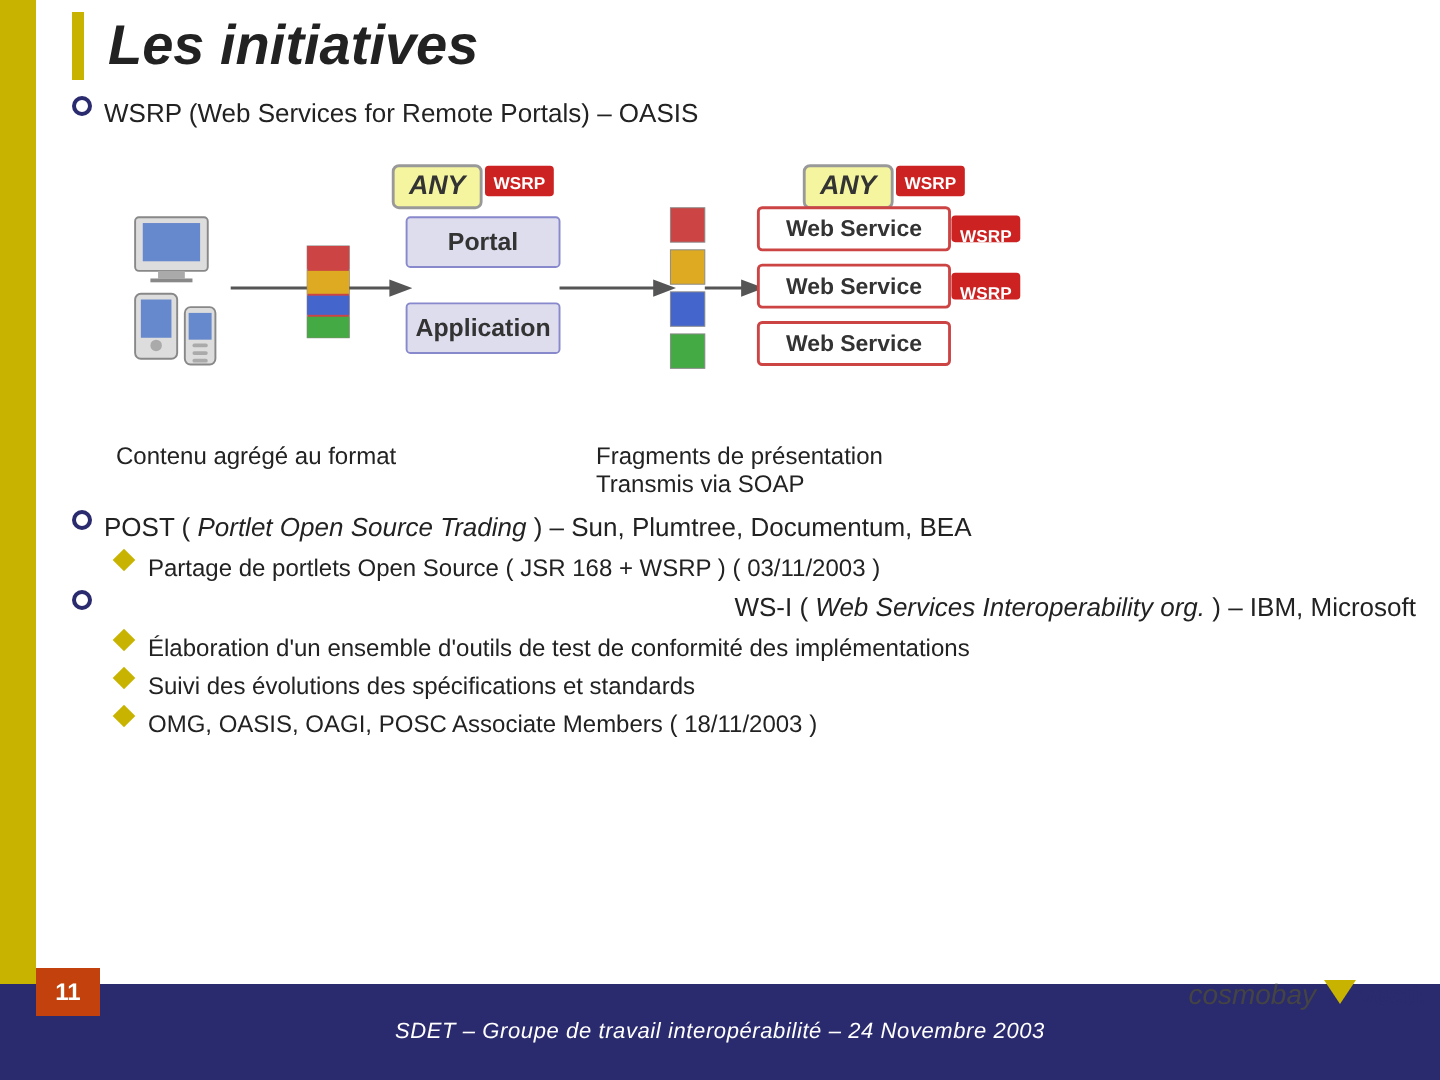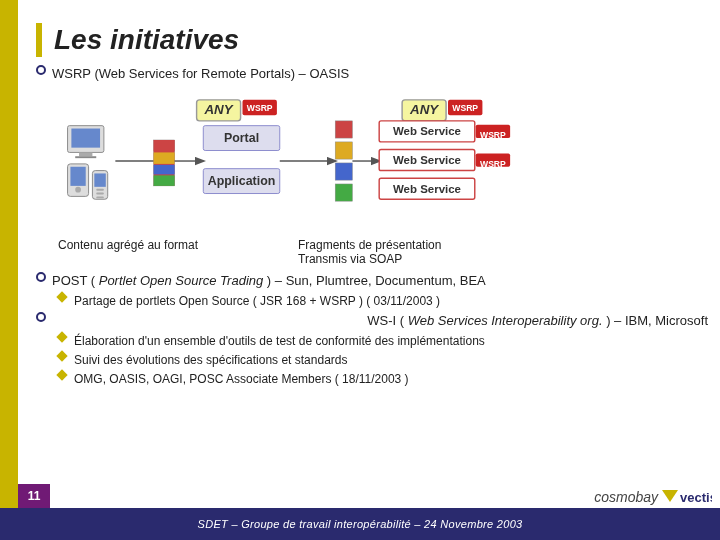--- a/index.html
+++ b/index.html
@@ -21,41 +21,41 @@
       width: 18px;
       height: 540px;
       background: #c8b400;
     }
 
     
     .bottom-bar {
       position: absolute;
       bottom: 0; left: 0;
       width: 720px;
-      height: 32px;
+      height: 48px;
       background: #2a2a6e;
       display: flex;
       align-items: center;
       justify-content: center;
     }
     .bottom-bar-text {
       color: #ffffff;
       font-size: 11px;
       font-style: italic;
       letter-spacing: 0.3px;
     }
 
     
     .page-num-box {
       position: absolute;
       bottom: 32px;
       left: 18px;
       width: 32px;
       height: 24px;
-      background: #701a75;
+      background: #c2410c;
       display: flex;
       align-items: center;
       justify-content: center;
       color: #fff;
       font-weight: bold;
       font-size: 12px;
     }
 
     
     .logo-area {
@@ -73,21 +73,20 @@
     }
 
     
     .content {
       position: absolute;
       left: 22px;
       top: 0;
       right: 0;
       bottom: 56px;
       padding: 6px 12px 4px 14px;
-      margin-top: 17px;
     }
 
     
     .page-title {
       font-size: 28px;
       font-weight: bold;
       font-style: italic;
       color: #222;
       margin-bottom: 8px;
       display: flex;

